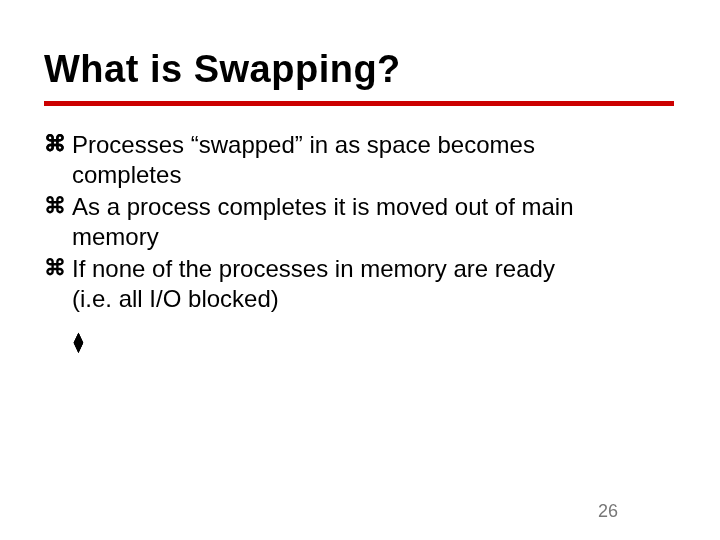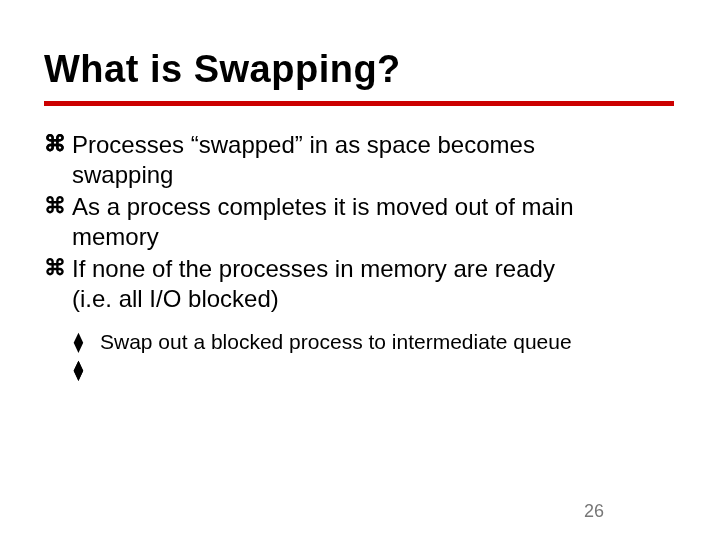--- a/index.html
+++ b/index.html
@@ -67,57 +67,56 @@
   }
   ul.sub > li > .bullet {
     position: absolute;
     left: 0;
     top: 2px;
     font-size: 18px;
     font-weight: bold;
   }
   .pagenum {
     position: absolute;
-    right: 24px;
+    right: 10px;
     bottom: 18px;
     font-size: 18px;
     color: #777;
     font-family: Verdana, Geneva, sans-serif;
   }
 </style>
 </head>
 <body>
 
 <div class="slide">
 
   <h1 class="title">What is Swapping?</h1>
   <div class="rule"></div>
 
   <ul class="main">
     <li>
       <span class="bullet">⌘</span>
     </li>
     <li>
       <span class="bullet">⌘</span>
-      <span>Processes “swapped” in as space becomes swapping</span>
+      <span>Processes “swapped” in as space becomes completes</span>
     </li>
     <li>
       <span class="bullet">⌘</span>
       <span>As a process completes it is moved out of main memory</span>
     </li>
     <li>
       <span class="bullet">⌘</span>
       <span>If none of the processes in memory are ready (i.e. all I/O blocked)</span>
     </li>
   </ul>
 
   <ul class="sub">
     <li>
       <span class="bullet">⧫</span>
-      <span>Swap out a blocked process to intermediate queue</span>
     </li>
     <li>
       <span class="bullet">⧫</span>
     </li>
     <li>
       <span class="bullet">⧫</span>
     </li>
   </ul>
 
   <div class="pagenum">26</div>

